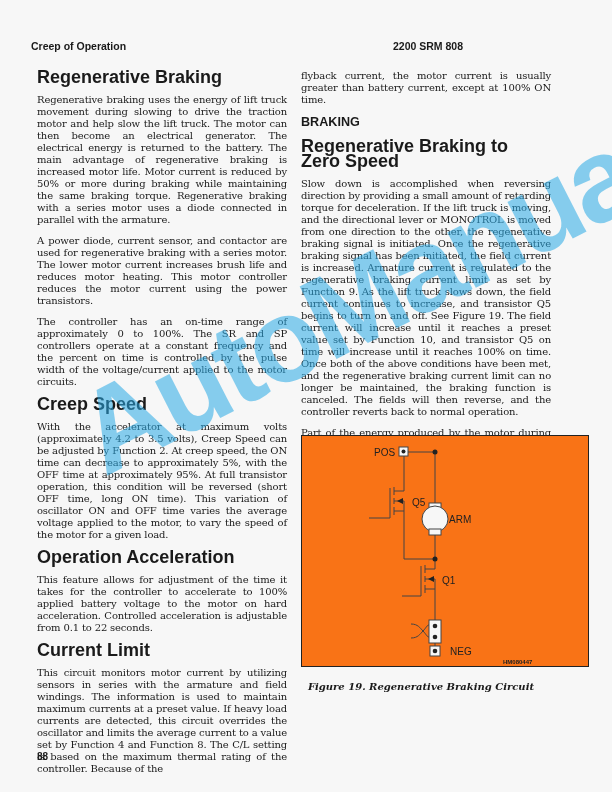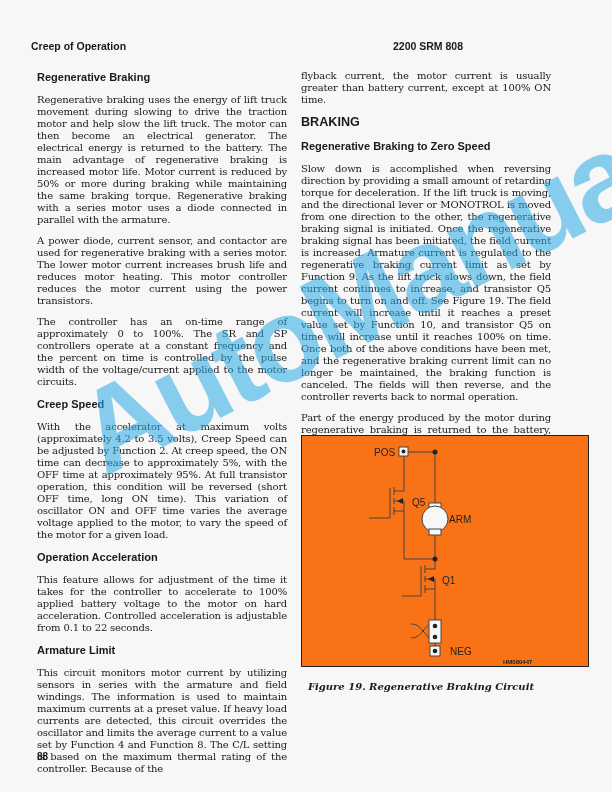--- a/index.html
+++ b/index.html
@@ -7,21 +7,21 @@
     width:612px; height:792px; background:#f7f7f7; position:relative; overflow:hidden;
     color:#1a1a1a;
   }
   .hdr { position:absolute; top:40px; font-family:"Liberation Sans", sans-serif; font-weight:bold; font-size:10.5px; }
   .hdr-left { left:31px; }
   .hdr-right { right:149px; }
   .col { position:absolute; top:70px; width:250px; }
   .col-left { left:37px; }
   .col-right { left:301px; }
   h2 {
-    font-family:"Liberation Sans", sans-serif; font-weight:bold; font-size:11px;
+    font-family:"Liberation Sans", sans-serif; font-weight:bold; font-size:18px;
     margin:0 0 9px 0; line-height:15px;
   }
   h1 {
     font-family:"Liberation Sans", sans-serif; font-weight:bold; font-size:12.6px;
     margin:0 0 9px 0; line-height:15px;
   }
   p {
     font-family:"DejaVu Serif", serif; font-size:10px; line-height:12px;
     margin:0 0 9px 0; text-align:justify; letter-spacing:-0.15px;
   }
@@ -55,21 +55,21 @@
 
 <div class="col col-left">
   <h2>Regenerative Braking</h2>
   <p>Regenerative braking uses the energy of lift truck movement during slowing to drive the traction motor and help slow the lift truck. The motor can then become an electrical generator. The electrical energy is returned to the battery.  The main advantage of regenerative braking is increased motor life.  Motor current is reduced by 50% or more during braking while maintaining the same braking torque. Regenerative braking with a series motor uses a diode connected in parallel with the armature.</p>
   <p>A power diode, current sensor, and contactor are used for regenerative braking with a series motor.  The lower motor current increases brush life and reduces motor heating. This motor controller reduces the motor current using the power transistors.</p>
   <p>The controller has an on-time range of approximately 0 to 100%.  The SR and SP controllers operate at a constant frequency and the percent on time is controlled by the pulse width of the voltage/current applied to the motor circuits.</p>
   <h2>Creep Speed</h2>
   <p>With the accelerator at maximum volts (approximately 4.2 to 3.5 volts), Creep Speed can be adjusted by Function 2.  At creep speed, the ON time can decrease to approximately 5%, with the OFF time at approximately 95%. At full transistor operation, this condition will be reversed (short OFF time, long ON time). This variation of oscillator ON and OFF time varies the average voltage applied to the motor, to vary the speed of the motor for a given load.</p>
   <h2>Operation Acceleration</h2>
   <p>This feature allows for adjustment of the time it takes for the controller to accelerate to 100% applied battery voltage to the motor on hard acceleration. Controlled acceleration is adjustable from 0.1 to 22 seconds.</p>
-  <h2>Armature Limit</h2>
+  <h2>Current Limit</h2>
   <p>This circuit monitors motor current by utilizing sensors in series with the armature and field windings. The information is used to maintain maximum currents at a preset value. If heavy load currents are detected, this circuit overrides the oscillator and limits the average current to a value set by Function 4 and Function 8.  The C/L setting is based on the maximum thermal rating of the controller. Because of the</p>
 </div>
 
 <div class="col col-right">
   <p>flyback current, the motor current is usually greater than battery current, except at 100% ON time.</p>
   <h1>BRAKING</h1>
   <h2>Regenerative Braking to Zero Speed</h2>
   <p>Slow down is accomplished when reversing direction by providing a small amount of retarding torque for deceleration.  If the lift truck is moving, and the directional lever or MONOTROL is moved from one direction to the other, the regenerative braking signal is initiated.  Once the regenerative braking signal has been initiated, the field current is increased. Armature current is regulated to the regenerative braking current limit as set by Function 9.  As the lift truck slows down, the field current continues to increase, and transistor Q5 begins to turn on and off. See Figure 19. The field current will increase until it reaches a preset value set by Function 10, and transistor Q5 on time will increase until it reaches 100% on time. Once both of the above conditions have been met, and the regenerative braking current limit can no longer be maintained, the braking function is canceled. The fields will then reverse, and the controller reverts back to normal operation.</p>
   <p>Part of the energy produced by the motor during regenerative braking is returned to the battery, and part is converted to heat in the drive motor.</p>
 </div>

